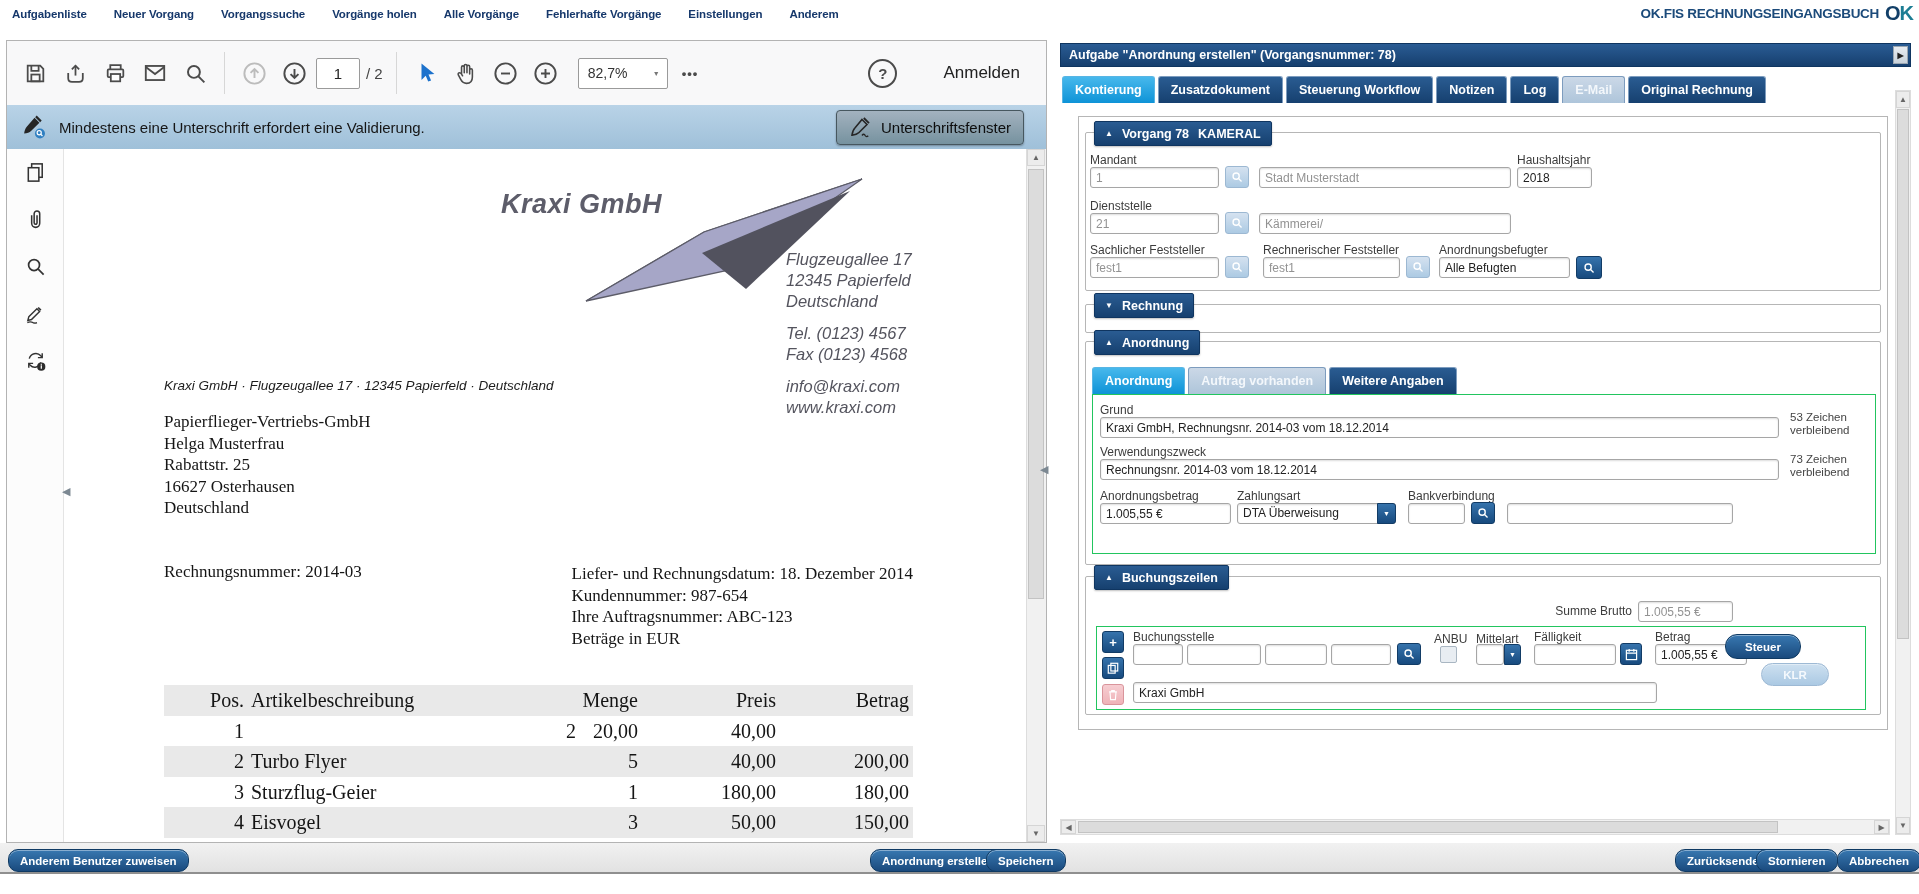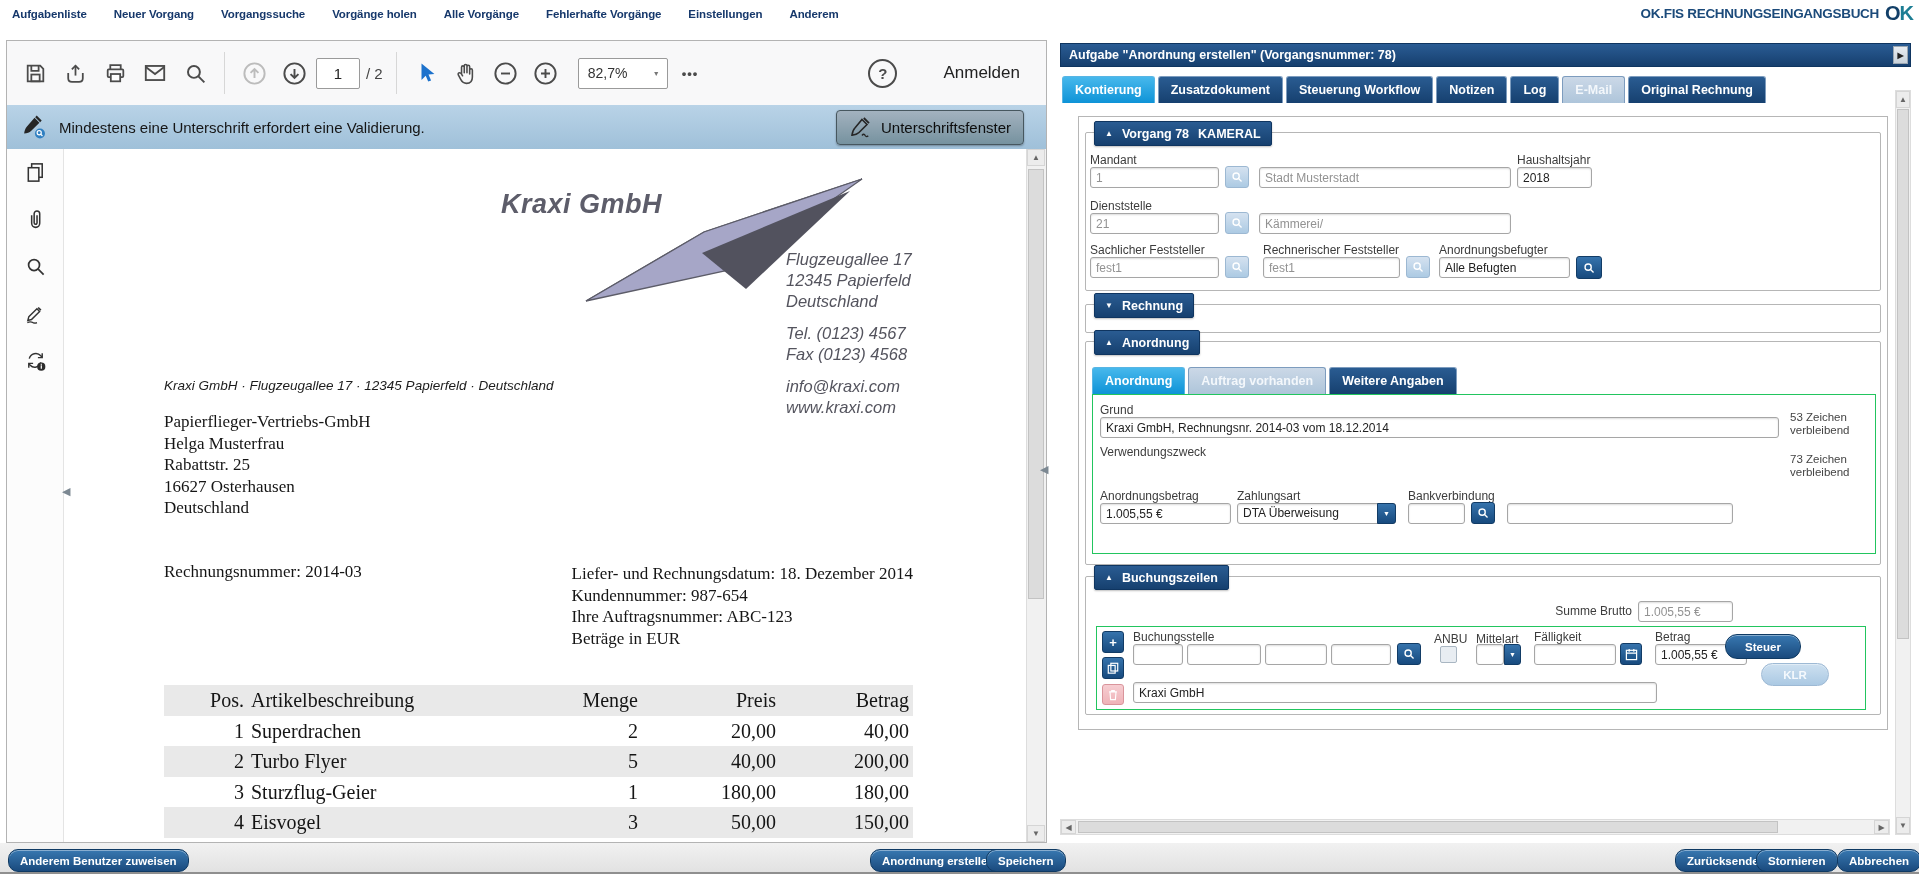--- a/index.html
+++ b/index.html
@@ -316,21 +316,20 @@
     <div class="inv-table serif">
       <div class="inv-row shade">
         <span class="c1">Pos.</span>
         <span class="c2">Artikelbeschreibung</span>
         <span class="c3">Menge</span>
         <span class="c4">Preis</span>
         <span class="c5">Betrag</span>
       </div>
       <div class="inv-row">
         <span class="c1">1</span>
-        <span class="c2">Superdrachen</span>
         <span class="c3">2</span>
         <span class="c4">20,00</span>
         <span class="c5">40,00</span>
       </div>
       <div class="inv-row shade">
         <span class="c1">2</span>
         <span class="c2">Turbo Flyer</span>
         <span class="c3">5</span>
         <span class="c4">40,00</span>
         <span class="c5">200,00</span>
@@ -449,20 +448,21 @@
       <div class="abs" style="left:6px;top:25px;display:flex;gap:3px">
         <div class="ptab on">Anordnung</div>
         <div class="ptab off">Auftrag vorhanden</div>
         <div class="ptab">Weitere Angaben</div>
       </div>
       <div class="inner-box" style="left:6px;top:52px;width:782px;height:158px">
         <span class="lbl" style="left:7px;top:8px">Grund</span>
         <input class="tin" style="left: 7px; top: 22px; width: 679px;" value="Kraxi GmbH, Rechnungsnr. 2014-03 vom 18.12.2014">
         <span class="note" style="left:697px;top:16px">53 Zeichen verbleibend</span>
         <span class="lbl" style="left:7px;top:50px">Verwendungszweck</span>
+        <input class="tin" style="left: 7px; top: 64px; width: 679px;" value="Rechnungsnr. 2014-03 vom 18.12.2014">
         <span class="note" style="left:697px;top:58px">73 Zeichen verbleibend</span>
         <span class="lbl" style="left:7px;top:94px">Anordnungsbetrag</span>
         <input class="tin" style="left: 7px; top: 108px; width: 131px;" value="1.005,55 €">
         <span class="lbl" style="left:144px;top:94px">Zahlungsart</span>
         <div class="tin" style="left:144px;top:108px;width:159px;line-height:19px">
           <span>DTA Überweisung</span>
         </div>
         <div class="arrbtn" style="left:284px;top:108px">▼</div>
         <span class="lbl" style="left:315px;top:94px">Bankverbindung</span>
         <input class="tin" style="left: 315px; top: 108px; width: 57px;">

